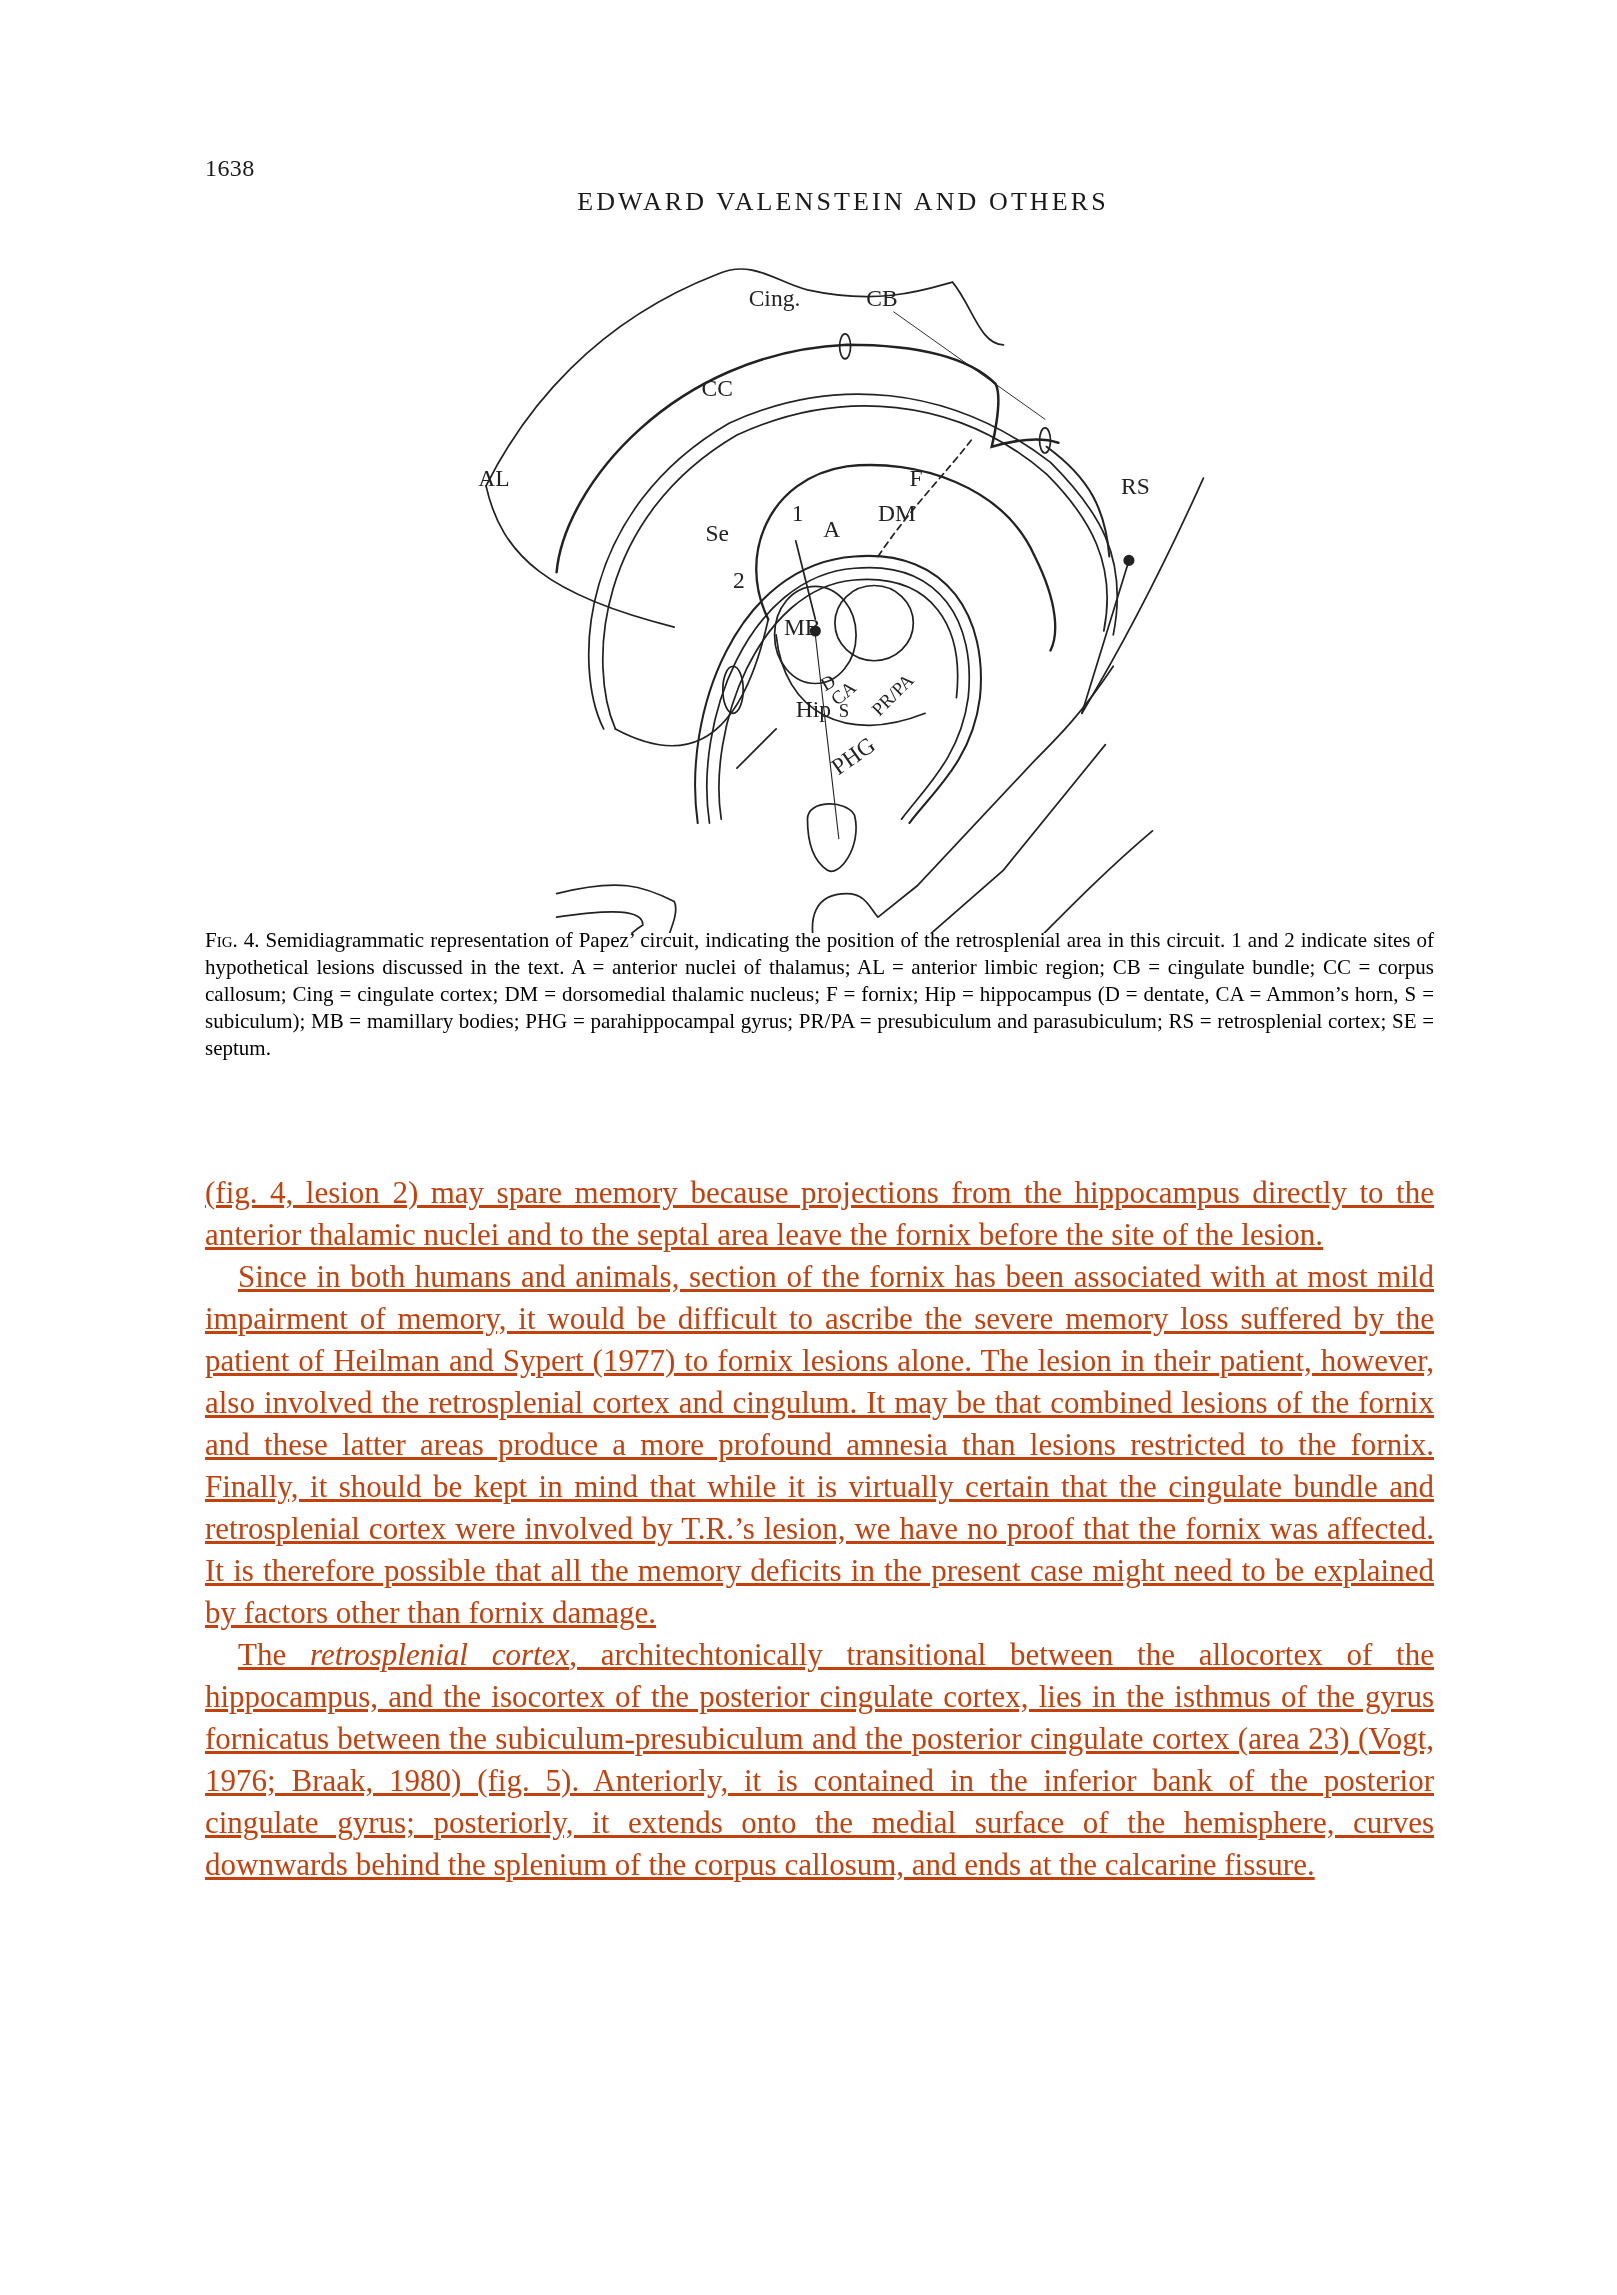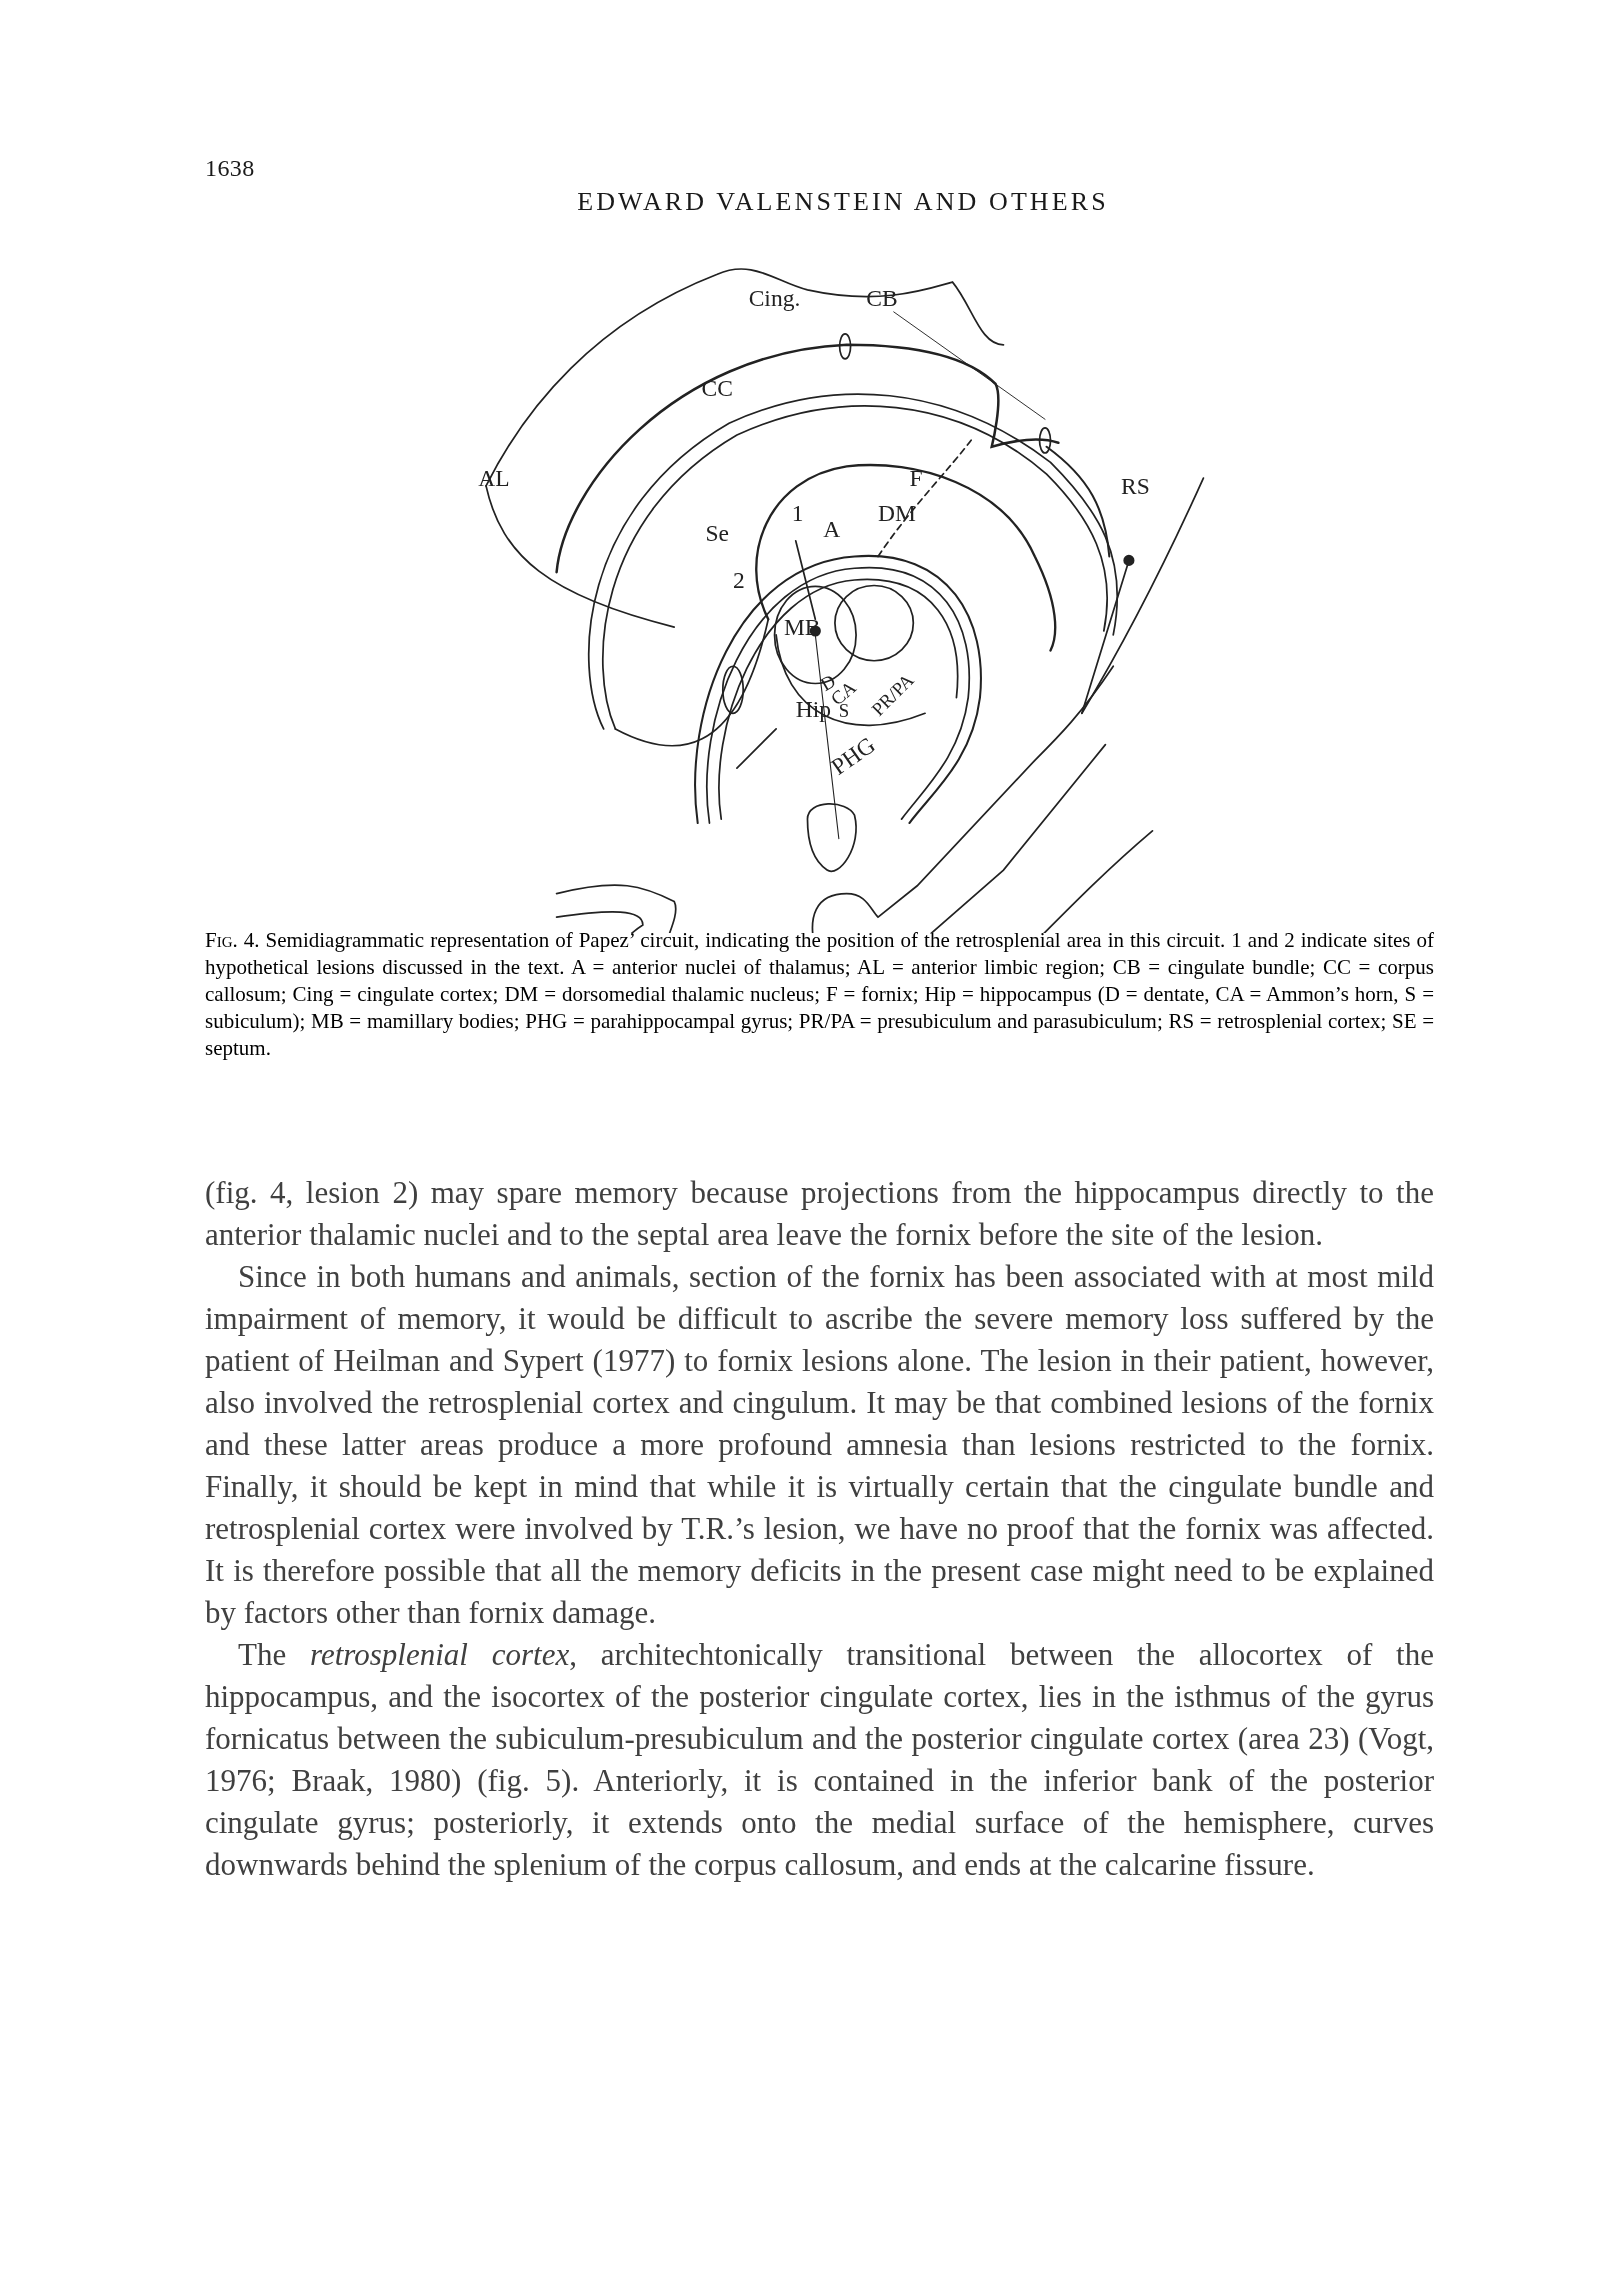--- a/index.html
+++ b/index.html
@@ -8,21 +8,21 @@
   .header { position: absolute; top: 155px; left: 205px; width: 1229px; height: 39px; }
   .page-num { position: absolute; left: 0; top: 0; font-size: 24px; letter-spacing: 0.4px; }
   .running-head { position: absolute; left: 0; right: 0; top: 0; text-align: center;
                   font-size: 26px; letter-spacing: 3.1px; padding-left: 47px; margin-top: 32px; }
   .figure { position: absolute; left: 439px; top: 227px; width: 784px; height: 706px; }
   .figure svg { width: 100%; height: 100%; }
   .caption { position: absolute; left: 205px; top: 927px; width: 1229px;
              font-size: 21px; line-height: 27px; text-align: justify; color: #000000; }
   .caption .fig-label { font-variant: small-caps; }
   .body-text { position: absolute; left: 205px; top: 1172px; width: 1229px;
-               font-size: 31px; line-height: 42px; text-align: justify; color: #404040; }
+               font-size: 31px; line-height: 42px; text-align: justify; color: #c2410c; text-decoration: underline; }
   .body-text p { margin: 0; }
   .body-text p.indent { text-indent: 33px; }
   .fig-label-text { font-family: "Liberation Serif", serif; fill: #222; }
 </style>
 </head>
 <body>
 
 <div class="header">
   <span class="page-num">1638</span>
   <div class="running-head">EDWARD VALENSTEIN AND OTHERS</div>

